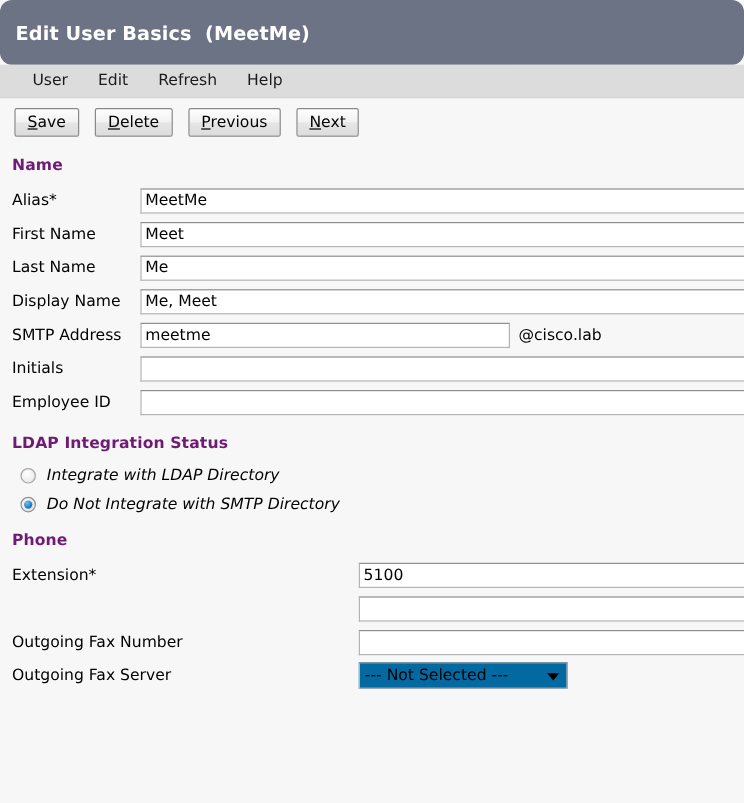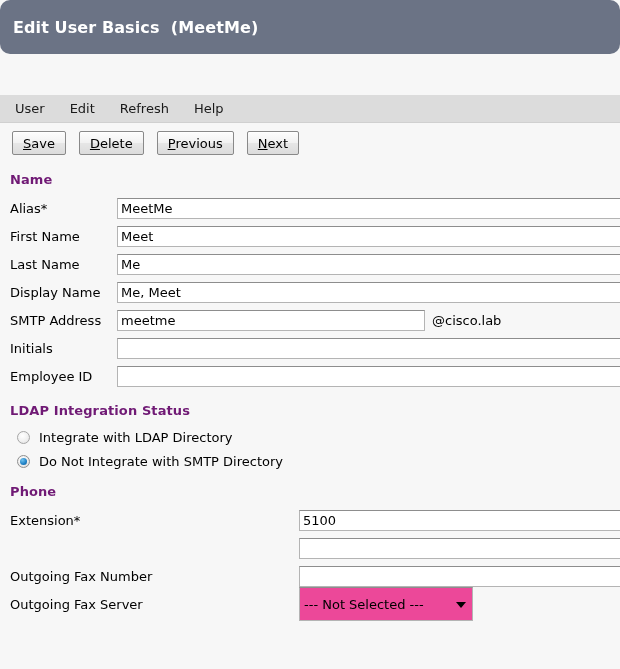--- a/index.html
+++ b/index.html
@@ -40,24 +40,23 @@
     letter-spacing: 0.1px;
     white-space: pre;
   }
 
   
   .menubar {
     height: 28px;
     background: #dcdcdc;
     display: flex;
     align-items: center;
-    padding-left: 10px;
+    padding-left: 22px;
     box-sizing: border-box;
     border-bottom: 1px solid #d0d0d0;
-    margin-top: 41px;
   }
   .menu-item {
     font-size: 13px;
     color: #1a1a1a;
     padding: 2px 13px 2px 5px;
     margin-right: 7px;
     cursor: default;
     white-space: nowrap;
   }
 
@@ -154,24 +153,24 @@
   
   .phone-input {
     position: absolute;
     left: 299px;
     width: 328px;
   }
 
   .sel {
     position: absolute;
     left: 299px;
-    height: 34px;
+    height: 22px;
     border: 1px solid #b4b4b4;
     border-top-color: #8d8d8d;
-    background: #ec4899;
+    background: #0369a1;
     font-family: inherit;
     font-size: 13px;
     color: #000;
     padding: 0 22px 0 4px;
     box-sizing: border-box;
     display: inline-flex;
     align-items: center;
     cursor: pointer;
     white-space: nowrap;
   }
@@ -185,20 +184,21 @@
     border-right: 5px solid transparent;
     border-top: 6px solid #000000;
   }
 
   
   .radio-row {
     display: flex;
     align-items: center;
     height: 24px;
     padding-left: 17px;
+    font-style: italic;
   }
   .radio {
     width: 13px;
     height: 13px;
     border-radius: 50%;
     background: radial-gradient(circle at 40% 35%, #ffffff 0%, #f0f0f0 55%, #dcdcdc 100%);
     border: 1px solid #a6a6a6;
     box-sizing: border-box;
     position: relative;
     flex: 0 0 auto;

